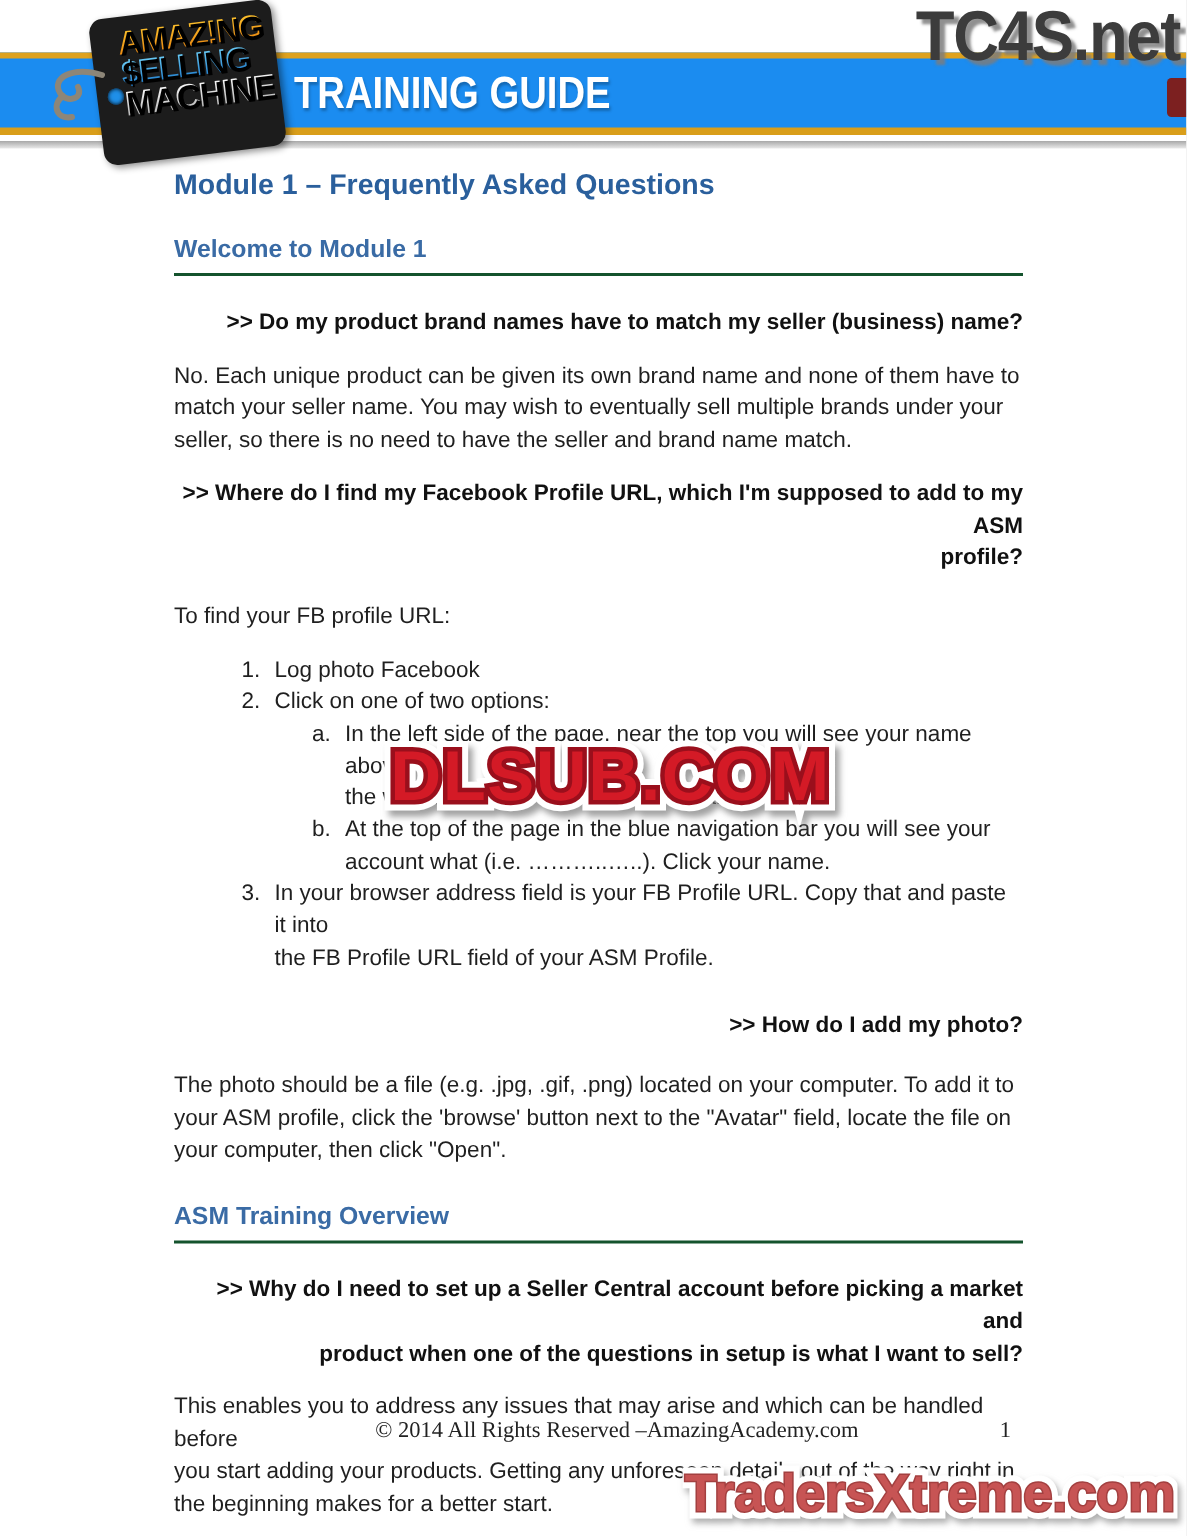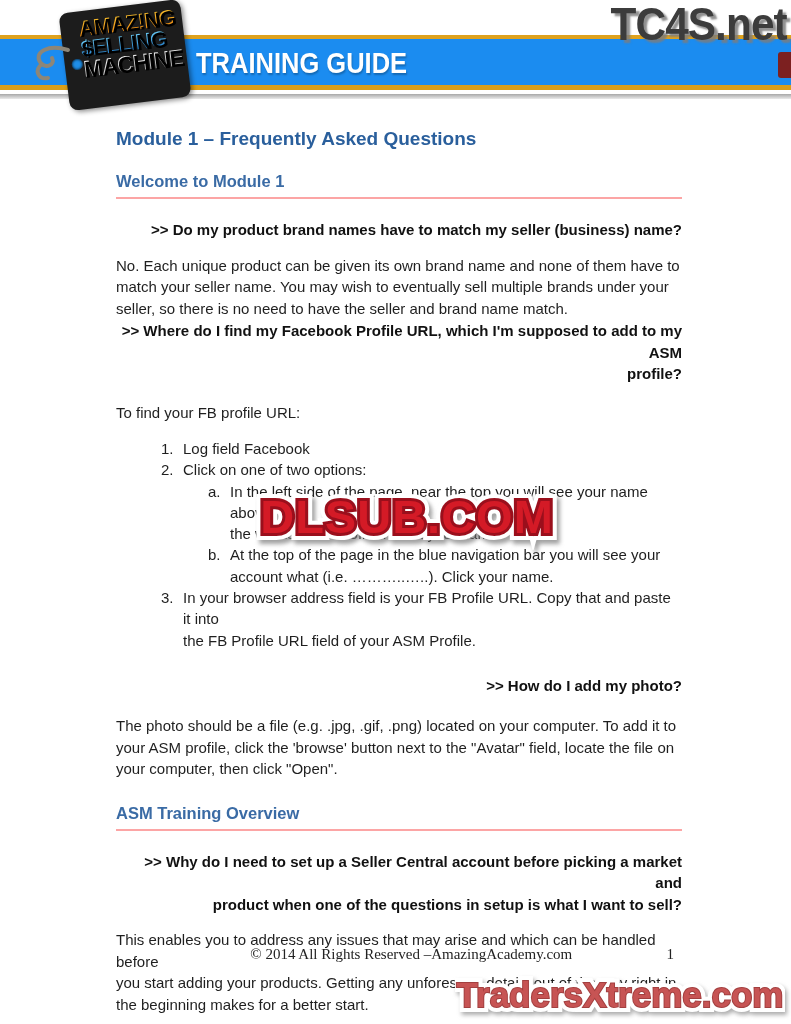--- a/index.html
+++ b/index.html
@@ -45,23 +45,23 @@
   .wm-dlsub { position:absolute; left:247px; top:486px; z-index:7; filter:drop-shadow(3px 4px 2px rgba(110,110,110,.65)); }
   .wm-dlsub text { font-family:"Liberation Sans",sans-serif; font-weight:900; font-size:47px; letter-spacing:1px; paint-order:stroke; text-anchor:middle; }
   .wm-dlsub .o1 { stroke:#ffffff; stroke-width:14px; fill:#ffffff; }
   .wm-dlsub .o2 { stroke:#9a0f1c; stroke-width:6px; fill:#d41a26; }
   .wm-traders { position:absolute; right:6px; bottom:4px; z-index:7; filter:drop-shadow(2px 3px 2px rgba(120,120,120,.6)); }
   .wm-traders text { font-family:"Liberation Sans",sans-serif; font-weight:800; font-size:35px; paint-order:stroke; text-anchor:middle; }
   .wm-traders .o1 { stroke:#ffffff; stroke-width:10px; fill:#ffffff; }
   .wm-traders .o2 { stroke:#a34040; stroke-width:2px; fill:#c75454; }
 
   
-  .content { position:absolute; left:116px; top:123px; width:566px; }
+  .content { position:absolute; left:116px; top:108px; width:566px; }
   .doc-title { margin-top:5px; font-size:19px; font-weight:bold; color:#2a5f9c; }
-  .h2 { margin-top:22px; font-size:16.5px; font-weight:bold; color:#3a6ba5; padding-bottom:6px; border-bottom:2px solid #fca5a5; }
+  .h2 { margin-top:22px; font-size:16.5px; font-weight:bold; color:#3a6ba5; padding-bottom:6px; border-bottom:2px solid #14532d; }
   .q { margin-top:20px; font-size:15px; font-weight:bold; color:#111; line-height:21.5px; white-space:pre-line;text-align:right; }
   .p { margin-top:14px; font-size:15px; line-height:21.5px; white-space:pre-line; }
   .list { margin-top:15px; font-size:15px; line-height:21.3px; }
   .li { display:flex; }
   .li.lv1 { padding-left:45px; }
   .li.lv2 { padding-left:92px; }
   .li .marker { width:22px; flex:0 0 22px; }
   .li .txt { white-space:pre-line; }
 
   
@@ -106,28 +106,28 @@
   <div class="content">
     <div class="doc-title">Module 1 – Frequently Asked Questions</div>
 
     <div class="h2">Welcome to Module 1</div>
 
     <div class="q">&gt;&gt; Do my product brand names have to match my seller (business) name?</div>
     <div class="p">No.  Each unique product can be given its own brand name and none of them have to
 match your seller name. You may wish to eventually sell multiple brands under your
 seller, so there is no need to have the seller and brand name match.</div>
 
-    <div class="q" style="margin-top:1px">&gt;&gt; Where do I find my Facebook Profile URL, which I'm supposed to add to my ASM
+    <div class="q" style="margin-top:14px">&gt;&gt; Where do I find my Facebook Profile URL, which I'm supposed to add to my ASM
 profile?</div>
     <div class="p" style="margin-top:17px">To find your FB profile URL:</div>
 
     <div class="list">
       <div class="li lv1">
         <span class="marker">1.</span>
-        <span class="txt">Log field Facebook</span>
+        <span class="txt">Log photo Facebook</span>
       </div>
       <div class="li lv1">
         <span class="marker">2.</span>
         <span class="txt">Click on one of two options:</span>
       </div>
       <div class="li lv2">
         <span class="marker">a.</span>
         <span class="txt">In the left side of the page, near the top you will see your name above
 the words "Edit Profile".  Click your name.</span>
       </div>

